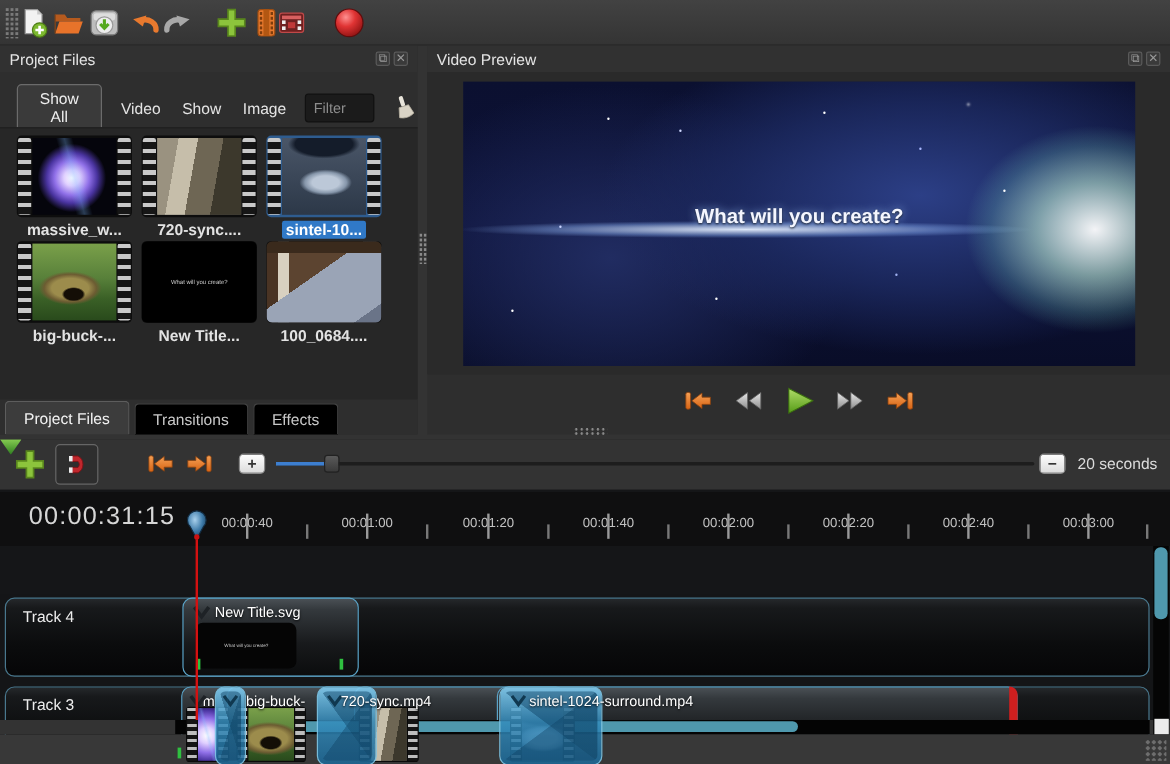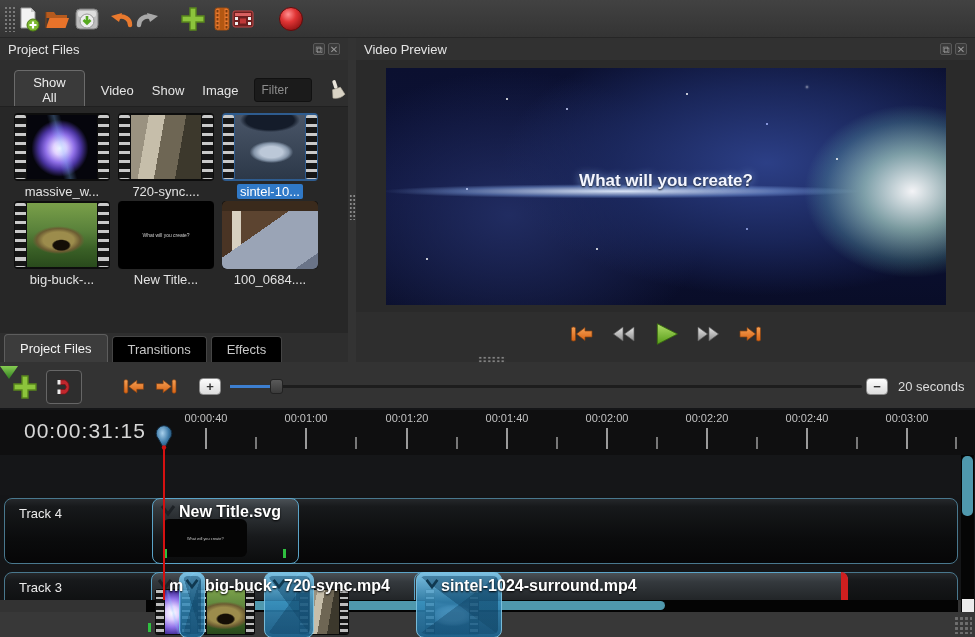--- a/index.html
+++ b/index.html
@@ -32,21 +32,21 @@
   .files-grid { position:absolute; left:0; top:68px; right:0; bottom:29px; background:#272727; border-top:1px solid #202020; }
   .file-item { position:absolute; width:96px; text-align:center; }
   .thumb { position:relative; width:96px; height:68px; background:#0d0d0d; border-radius:4px; overflow:hidden; }
   .file-item.selected .thumb { background:#2e5c8f; }
   .filmstrip::before, .filmstrip::after { content:""; position:absolute; top:2px; bottom:2px; width:11px;
     background:repeating-linear-gradient(180deg,#c9c9c9 0 3.5px,#161616 3.5px 9px); border-radius:2px; }
   .filmstrip::before { left:1px; } .filmstrip::after { right:1px; }
   .art { position:absolute; top:2px; bottom:2px; left:13px; right:13px; }
   .nostrip .art { inset:0; border-radius:5px; }
   .file-label { margin-top:3px; font-size:13px; color:#e2e2e2; }
-  .file-label span { padding:0 3px; border-radius:2px; }
+  .file-label span { padding:0 3px; border-radius:2px;font-weight:bold; }
   .file-item.selected .file-label span { background:#3079c7; color:#fff; }
   
   .art-sphere { background:
     linear-gradient(75deg, transparent 42%, rgba(130,190,255,.30) 50%, transparent 58%),
     radial-gradient(circle 30px at 47% 52%, #ffffff, #e0d0ff 22%, #9070e8 48%, #4a34a0 70%, rgba(20,16,60,0) 95%),
     #05050c; }
   .art-buildings { background:
     linear-gradient(100deg,#9a9280 0 22%, #c6beaa 22% 42%, #6e6654 42% 68%, #3c382c 68% 100%),
     #555; }
   .art-bowl { background:
@@ -97,31 +97,31 @@
     background:linear-gradient(180deg,#86cc52,#2e7d1f); }
   .zoom-btn { width:22px; height:17px; background:linear-gradient(180deg,#fdfdfd,#dcdcdc); border:1px solid #8a8a8a; border-radius:4px;
     color:#333; font-size:13px; font-weight:bold; line-height:14px; text-align:center; }
   .slider-track { position:absolute; left:230px; top:19px; width:632px; height:3px; background:#1d1d1d; border-radius:2px; }
   .slider-fill { position:absolute; left:0; top:0; width:42px; height:3px; background:#3d7fd0; }
   .slider-handle { position:absolute; left:40px; top:-6px; width:13px; height:15px; background:linear-gradient(180deg,#5a5a5a,#3a3a3a); border:1px solid #222; border-radius:3px; }
   .zoom-label { position:absolute; left:898px; top:13px; font-size:13px; color:#dcdcdc; }
   
   .tl-ruler { position:absolute; left:0; top:44px; width:100%; height:45px; background:#0f0f10; }
   .timecode { position:absolute; left:24px; top:9px; font-size:21px; color:#d6d6d6; letter-spacing:1px; }
-  .ruler-label { position:absolute; top:2px; width:80px; text-align:center; font-size:11px; color:#c2c2c2; }
+  .ruler-label { position:absolute; top:20px; width:80px; text-align:center; font-size:11px; color:#c2c2c2; }
   .tick-major { position:absolute; top:18px; width:2px; height:21px; background:#9a9a9a; }
   .tick-minor { position:absolute; top:27px; width:2px; height:12px; background:#787878; }
   
   .tl-tracks { position:absolute; left:0; top:89px; width:100%; height:145px; background:#141517;margin-top:40px; }
   .track-row { position:absolute; left:4px; width:954px; height:66px; border:1px solid #49788e; border-radius:8px;
     background:linear-gradient(180deg,#25282b 0%,#17191b 12%,#0b0c0d 60%,#060607 100%); }
   .track-name { position:absolute; left:14px; top:7px; font-size:13px; color:#ececec; }
   .clip { position:absolute; top:-1px; height:66px; border:1px solid #5ba4c8; border-radius:8px;
     background:linear-gradient(180deg,#4a5055 0%,#34393d 14%,#181a1c 58%,#0b0c0d 100%); }
-  .clip-label { position:absolute; top:4px; font-size:16px; font-weight:bold; color:#fff; text-shadow:0 1px 2px #000; white-space:nowrap; z-index:4;text-align:right; }
+  .clip-label { position:absolute; top:4px; font-size:12px; font-weight:normal; color:#fff; text-shadow:0 1px 2px #000; white-space:nowrap; z-index:4;text-align:right; }
   .chev { position:absolute; z-index:5; }
   .mini-thumb { position:absolute; top:16px; height:46px; background:#0a0a0a; border-radius:3px; overflow:hidden; z-index:2; }
   .mini-thumb::before, .mini-thumb::after { content:""; position:absolute; top:1px; bottom:1px; width:8px;
     background:repeating-linear-gradient(180deg,#bdbdbd 0 2.6px,#141414 2.6px 6.5px); }
   .mini-thumb::before { left:1px; } .mini-thumb::after { right:1px; }
   .mini-art { position:absolute; top:1px; bottom:1px; left:10px; right:10px; }
   .transition { position:absolute; top:-1px; height:66px; border:1px solid #7cc4e4; border-radius:8px; z-index:3; opacity:.93;
     background:linear-gradient(180deg, rgba(130,205,242,.96), rgba(52,140,188,.9) 45%, rgba(28,105,152,.92)); }
   .transition::before { content:""; position:absolute; inset:3px; border-radius:5px;
     background: linear-gradient(to bottom right, transparent 49.4%, rgba(18,75,112,.5) 50%),

